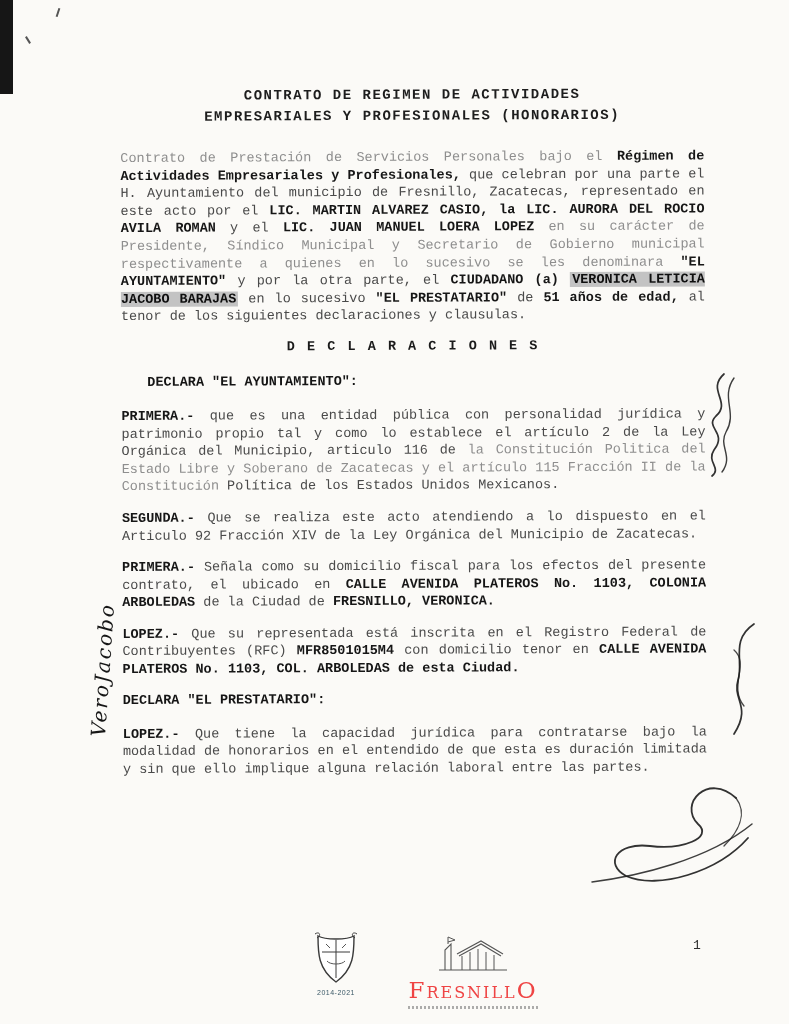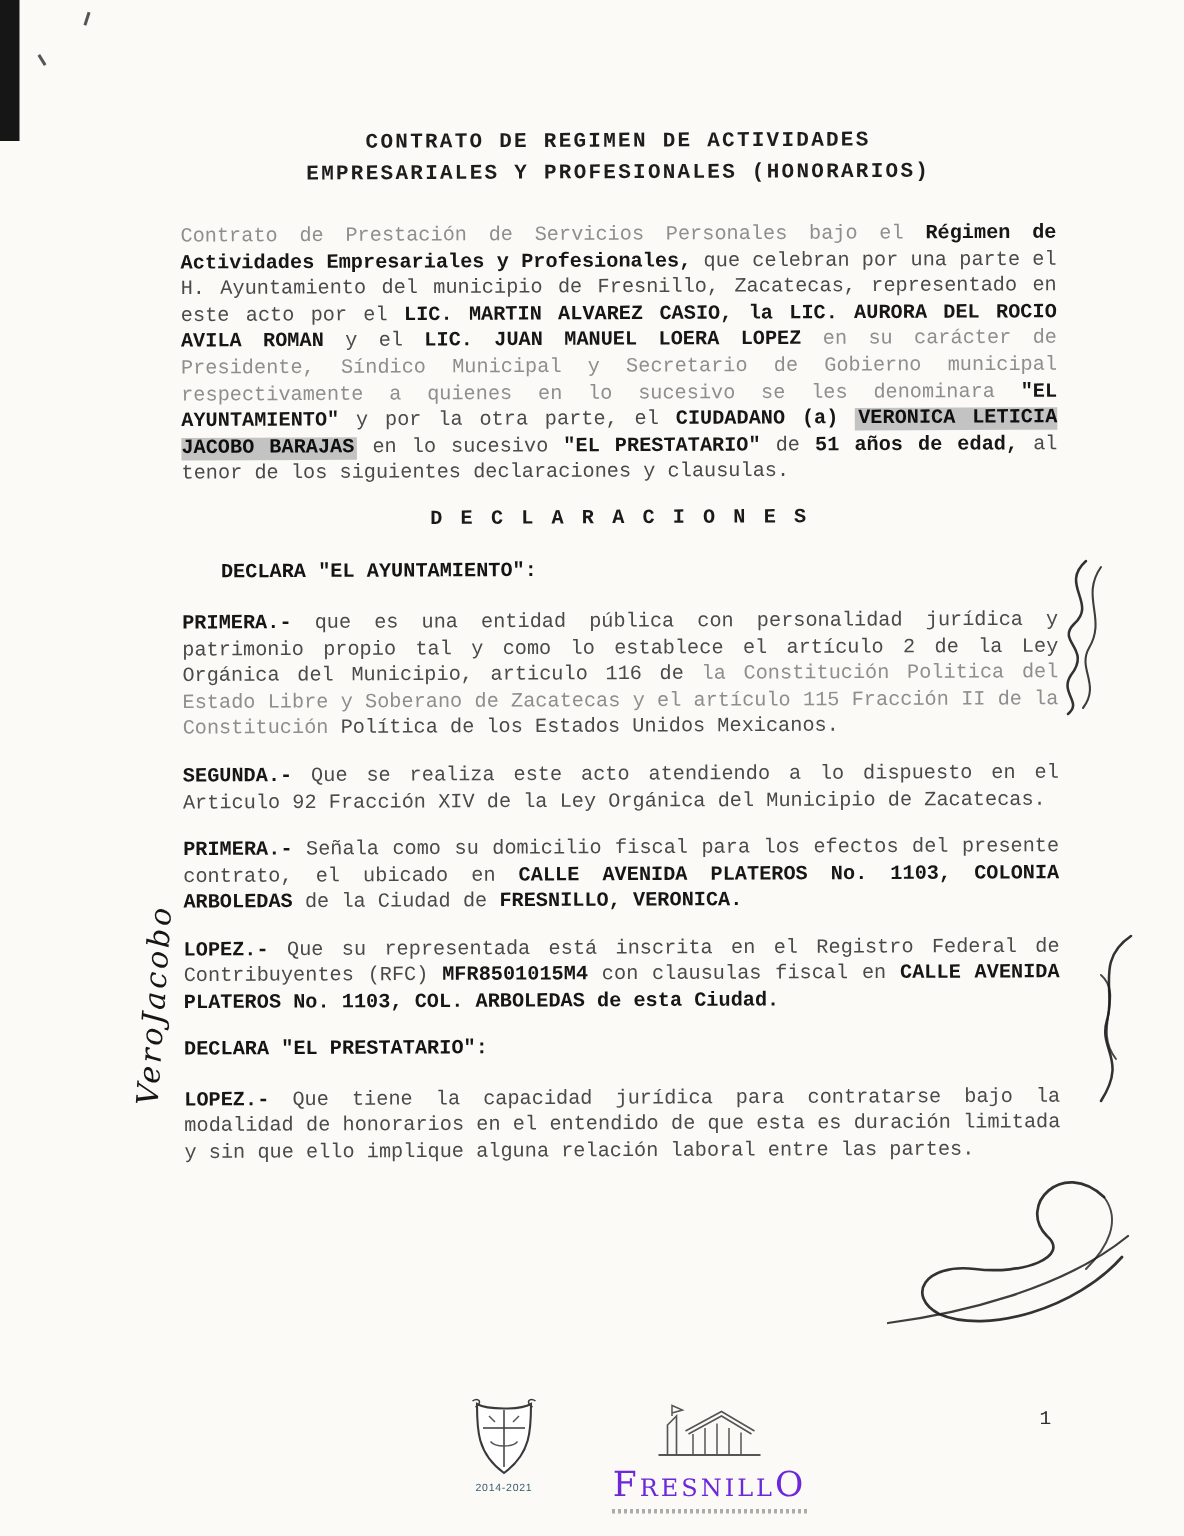--- a/index.html
+++ b/index.html
@@ -55,21 +55,21 @@
   .sig-3{left:586px;top:778px}
 
   
   .crest{position:absolute;left:306px;top:931px;width:60px;text-align:center}
   .crest svg{display:block;margin:0 auto}
   .crest-years{
     font-family:"Liberation Sans",sans-serif;font-size:7px;
     color:#3c5a68;letter-spacing:.5px;margin-top:2px;
   }
   .fresnillo-logo{position:absolute;left:390px;top:934px;width:166px;text-align:center}
-  .logo-word{font-family:"DejaVu Serif",serif;color:#6d28d9;letter-spacing:2px;line-height:1;margin-top:2px}
+  .logo-word{font-family:"DejaVu Serif",serif;color:#ef4444;letter-spacing:2px;line-height:1;margin-top:2px}
   .logo-big{font-size:23px}
   .logo-small{font-size:16px}
   .logo-tagline{
     height:3px;width:130px;margin:4px auto 0;opacity:.7;
     background:repeating-linear-gradient(90deg,#8a8a8a 0 2px,transparent 2px 4px);
   }
   .page-number{position:absolute;left:693px;top:938px;font-size:13px;color:#2e2e2e}
 </style>
 </head>
 <body>
@@ -88,21 +88,21 @@
 
     <p class="para"><span class="seg-light">Contrato de Prestación de Servicios Personales bajo el </span><span class="seg-bold">Régimen de Actividades Empresariales y Profesionales,</span><span class="seg-normal"> que celebran por una parte el H. Ayuntamiento del municipio de Fresnillo, Zacatecas, representado en este acto por el </span><span class="seg-bold">LIC. MARTIN ALVAREZ CASIO, la LIC. AURORA DEL ROCIO AVILA ROMAN</span><span class="seg-normal"> y el </span><span class="seg-bold">LIC. JUAN MANUEL LOERA LOPEZ</span><span class="seg-light"> en su carácter de Presidente, Síndico Municipal y Secretario de Gobierno municipal respectivamente a quienes en lo sucesivo se les denominara </span><span class="seg-bold">"EL AYUNTAMIENTO"</span><span class="seg-normal"> y por la otra parte, el </span><span class="seg-bold">CIUDADANO (a) </span><span class="seg-highlight">VERONICA LETICIA JACOBO BARAJAS</span><span class="seg-normal"> en lo sucesivo </span><span class="seg-bold">"EL PRESTATARIO"</span><span class="seg-normal"> de </span><span class="seg-bold">51 años de edad,</span><span class="seg-normal"> al tenor de los siguientes declaraciones y clausulas.</span></p>
 
     <div class="center-heading">D E C L A R A C I O N E S</div>
 
     <div class="sub-heading indent">DECLARA "EL AYUNTAMIENTO":</div>
 
     <p class="para"><span class="seg-bold">PRIMERA.-</span><span class="seg-normal"> que es una entidad pública con personalidad jurídica y patrimonio propio tal y como lo establece el artículo 2 de la Ley Orgánica del Municipio, articulo 116 de </span><span class="seg-light">la Constitución Politica del Estado Libre y Soberano de Zacatecas y el artículo 115 Fracción II de la Constitución </span><span class="seg-normal">Política de los Estados Unidos Mexicanos.</span></p>
     <p class="para"><span class="seg-bold">SEGUNDA.-</span><span class="seg-normal"> Que se realiza este acto atendiendo a lo dispuesto en el Articulo 92 Fracción XIV de la Ley Orgánica del Municipio de Zacatecas.</span></p>
     <p class="para"><span class="seg-bold">PRIMERA.-</span><span class="seg-normal"> Señala como su domicilio fiscal para los efectos del presente contrato, el ubicado en </span><span class="seg-bold">CALLE AVENIDA PLATEROS No. 1103, COLONIA ARBOLEDAS</span><span class="seg-normal"> de la Ciudad de </span><span class="seg-bold">FRESNILLO, VERONICA.</span></p>
-    <p class="para"><span class="seg-bold">LOPEZ.-</span><span class="seg-normal"> Que su representada está inscrita en el Registro Federal de Contribuyentes (RFC) </span><span class="seg-bold">MFR8501015M4</span><span class="seg-normal"> con clausulas fiscal en </span><span class="seg-bold">CALLE AVENIDA PLATEROS No. 1103, COL. ARBOLEDAS de esta Ciudad.</span></p>
+    <p class="para"><span class="seg-bold">LOPEZ.-</span><span class="seg-normal"> Que su representada está inscrita en el Registro Federal de Contribuyentes (RFC) </span><span class="seg-bold">MFR8501015M4</span><span class="seg-normal"> con domicilio tenor en </span><span class="seg-bold">CALLE AVENIDA PLATEROS No. 1103, COL. ARBOLEDAS de esta Ciudad.</span></p>
 
     <div class="sub-heading">DECLARA "EL PRESTATARIO":</div>
 
     <p class="para"><span class="seg-bold">LOPEZ.-</span><span class="seg-normal"> Que tiene la capacidad jurídica para contratarse bajo la modalidad de honorarios en el entendido de que esta es duración limitada y sin que ello implique alguna relación laboral entre las partes.</span></p>
   </div>
 
   <div class="margin-note">VeroJacobo</div>
 
   <svg class="sig sig-1" width="62" height="106" viewBox="0 0 62 106">
     <path d="M38,2 C20,18 46,30 30,44 C18,56 42,60 28,78 C20,90 36,96 26,104" fill="none" stroke="#1c1c1c" stroke-width="1.7" stroke-linecap="round" opacity="0.9"></path>

